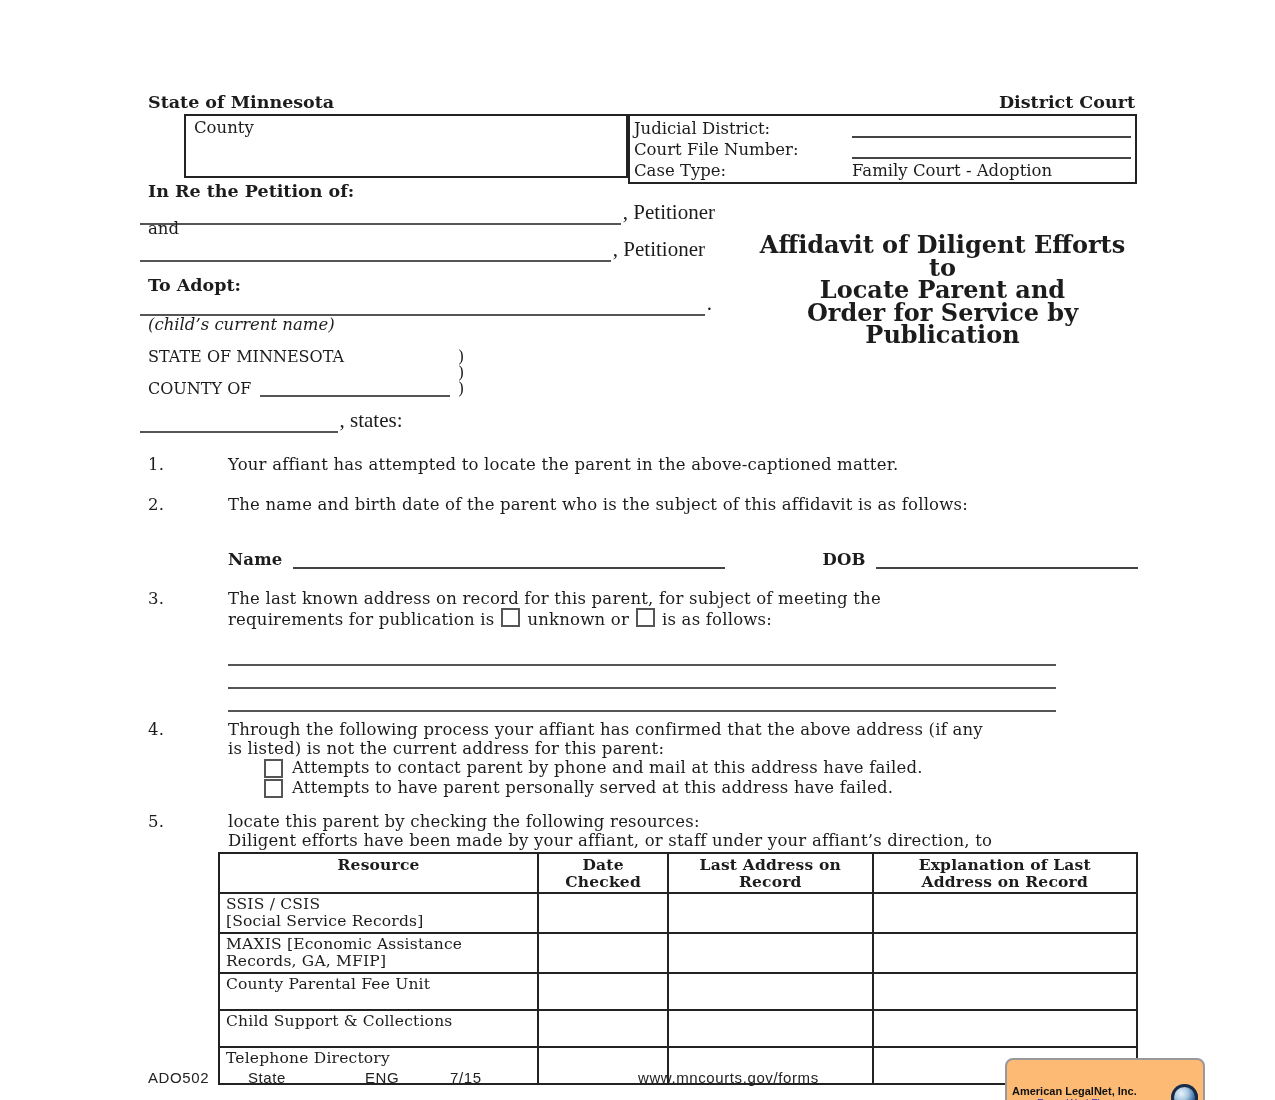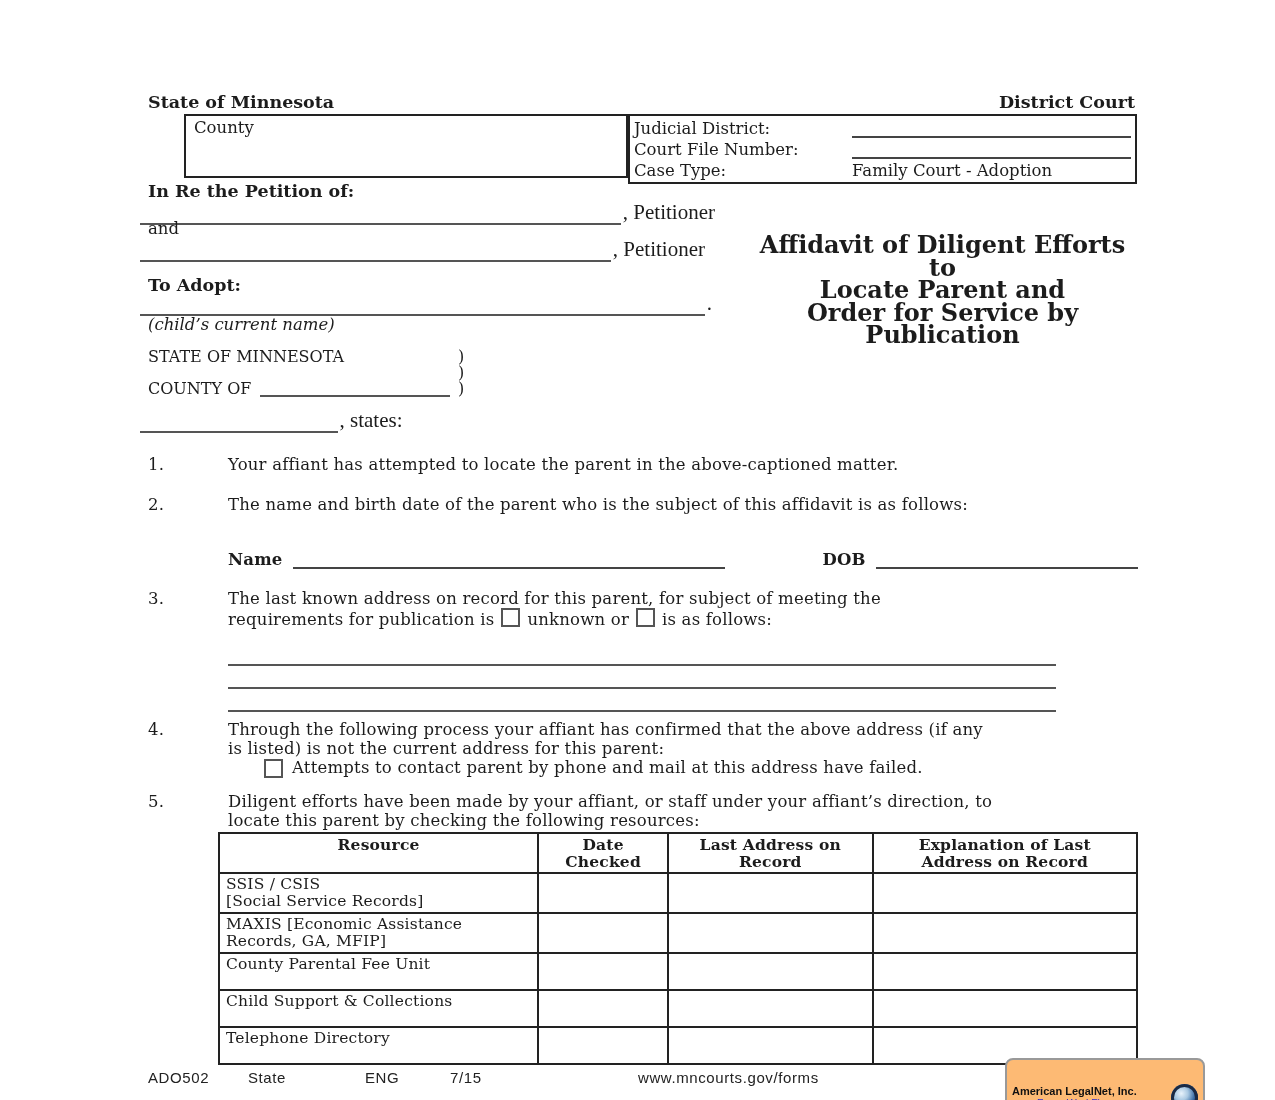--- a/index.html
+++ b/index.html
@@ -194,28 +194,32 @@
 
     <div class="item mb4">
       <span class="item-num">4.</span>
       <span class="item-body">
         <div>Through the following process your affiant has confirmed that the above address (if any</div>
         <div>is listed) is not the current address for this parent:</div>
         <div class="opt-row">
           <span class="cb"></span>
           <span>Attempts to contact parent by phone and mail at this address have failed.</span>
         </div>
+        <div class="opt-row">
+          <span class="cb"></span>
+          <span>Attempts to have parent personally served at this address have failed.</span>
+        </div>
       </span>
     </div>
 
     <div class="item">
       <span class="item-num">5.</span>
       <span class="item-body">
+        <div>locate this parent by checking the following resources:</div>
         <div>Diligent efforts have been made by your affiant, or staff under your affiant’s direction, to</div>
-        <div>locate this parent by checking the following resources:</div>
 
         <table class="res">
           <colgroup>
             <col style="width:320px">
               <col style="width:130px">
               <col style="width:205px">
               <col style="width:265px">
           </colgroup>
           <tbody>
               <tr>

